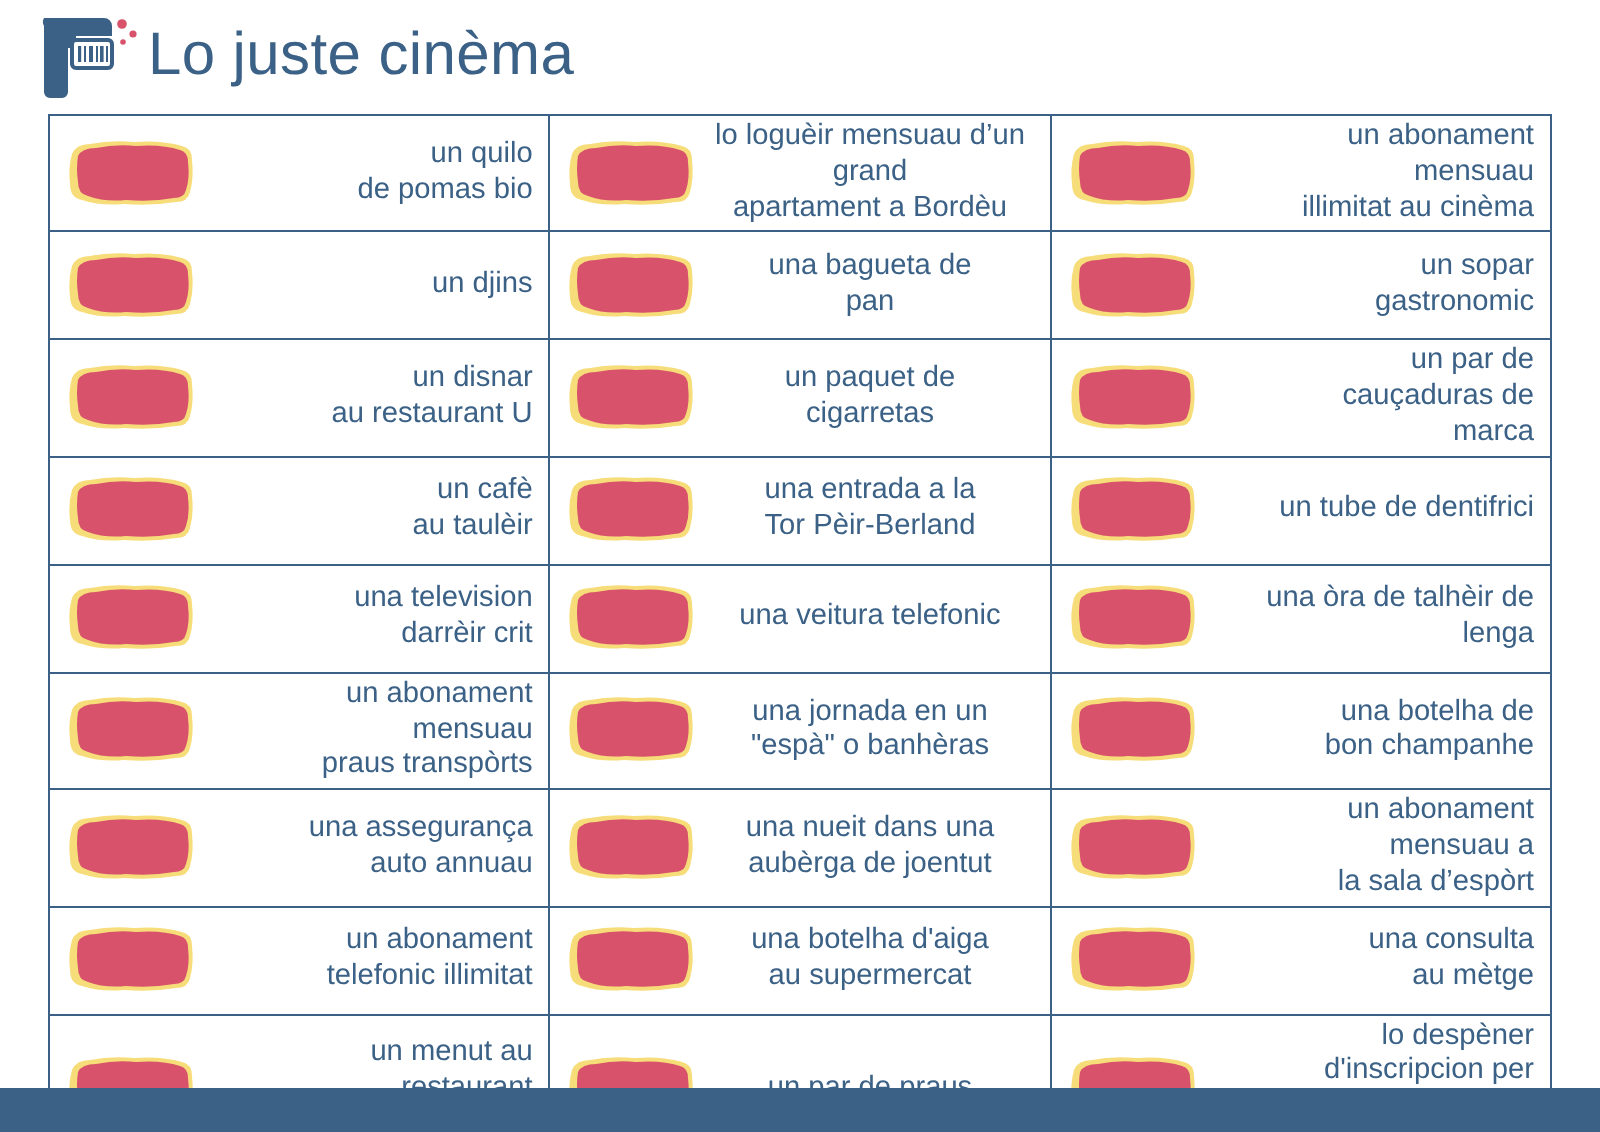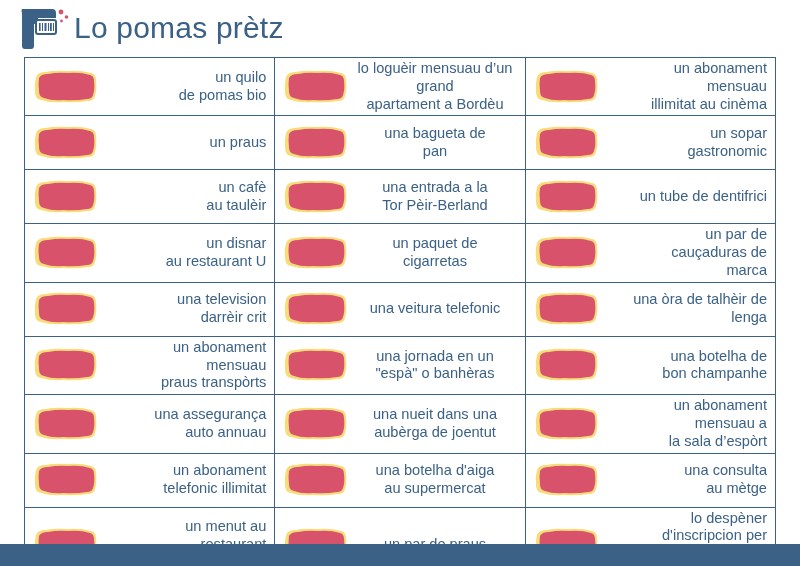--- a/index.html
+++ b/index.html
@@ -125,21 +125,21 @@
           <rect x="34" y="18" width="1.8" height="8"></rect>
           <rect x="37" y="18" width="1" height="8"></rect>
         </g>
         <g fill="#d8526b">
           <circle cx="45" cy="7" r="2.4"></circle>
           <circle cx="50.5" cy="12" r="1.8"></circle>
           <circle cx="45.5" cy="16" r="1.4"></circle>
         </g>
       </svg>
     </div>
-    <div class="title">Lo pomas prètz</div>
+    <div class="title">Lo juste cinèma</div>
   </div>
 
   <div class="table-wrap">
     <table class="grid">
       <tbody id="grid-body">
           <tr>
             <td>
               <div class="cell rightalign">
                 <div class="blob">
                   <svg width="66" height="34" viewBox="0 0 66 34">
@@ -175,21 +175,21 @@
           </tr>
           <tr>
             <td>
               <div class="cell rightalign">
                 <div class="blob">
                   <svg width="66" height="34" viewBox="0 0 66 34">
                     <path d="M5 7 q2 -5 9 -5 q10 -2 22 -1 q14 -1 24 2 q5 1 5 7 q1 9 -1 16 q-1 5 -7 5 q-12 2 -26 1 q-12 1 -21 -2 q-6 -1 -6 -8 q-1 -8 1 -15 z" fill="#f7dd7a"></path>
                     <path d="M8 8 q2 -4 9 -4 q10 -2 20 -1 q13 -1 22 2 q4 1 4 6 q1 8 -1 14 q-1 4 -6 4 q-11 2 -24 1 q-11 1 -19 -2 q-5 -1 -5 -7 q-1 -7 0 -13 z" fill="#d8526b"></path>
                   </svg>
                 </div>
-                <div class="cell-text">un praus</div>
+                <div class="cell-text">un djins</div>
               </div>
             </td>
             <td>
               <div class="cell centeralign">
                 <div class="blob">
                   <svg width="66" height="34" viewBox="0 0 66 34">
                     <path d="M5 7 q2 -5 9 -5 q10 -2 22 -1 q14 -1 24 2 q5 1 5 7 q1 9 -1 16 q-1 5 -7 5 q-12 2 -26 1 q-12 1 -21 -2 q-6 -1 -6 -8 q-1 -8 1 -15 z" fill="#f7dd7a"></path>
                     <path d="M8 8 q2 -4 9 -4 q10 -2 20 -1 q13 -1 22 2 q4 1 4 6 q1 8 -1 14 q-1 4 -6 4 q-11 2 -24 1 q-11 1 -19 -2 q-5 -1 -5 -7 q-1 -7 0 -13 z" fill="#d8526b"></path>
                   </svg>
                 </div>
@@ -210,20 +210,55 @@
           </tr>
           <tr>
             <td>
               <div class="cell rightalign">
                 <div class="blob">
                   <svg width="66" height="34" viewBox="0 0 66 34">
                     <path d="M5 7 q2 -5 9 -5 q10 -2 22 -1 q14 -1 24 2 q5 1 5 7 q1 9 -1 16 q-1 5 -7 5 q-12 2 -26 1 q-12 1 -21 -2 q-6 -1 -6 -8 q-1 -8 1 -15 z" fill="#f7dd7a"></path>
                     <path d="M8 8 q2 -4 9 -4 q10 -2 20 -1 q13 -1 22 2 q4 1 4 6 q1 8 -1 14 q-1 4 -6 4 q-11 2 -24 1 q-11 1 -19 -2 q-5 -1 -5 -7 q-1 -7 0 -13 z" fill="#d8526b"></path>
                   </svg>
                 </div>
+                <div class="cell-text">un disnar<br>au restaurant U</div>
+              </div>
+            </td>
+            <td>
+              <div class="cell centeralign">
+                <div class="blob">
+                  <svg width="66" height="34" viewBox="0 0 66 34">
+                    <path d="M5 7 q2 -5 9 -5 q10 -2 22 -1 q14 -1 24 2 q5 1 5 7 q1 9 -1 16 q-1 5 -7 5 q-12 2 -26 1 q-12 1 -21 -2 q-6 -1 -6 -8 q-1 -8 1 -15 z" fill="#f7dd7a"></path>
+                    <path d="M8 8 q2 -4 9 -4 q10 -2 20 -1 q13 -1 22 2 q4 1 4 6 q1 8 -1 14 q-1 4 -6 4 q-11 2 -24 1 q-11 1 -19 -2 q-5 -1 -5 -7 q-1 -7 0 -13 z" fill="#d8526b"></path>
+                  </svg>
+                </div>
+                <div class="cell-text center">un paquet de<br>cigarretas</div>
+              </div>
+            </td>
+            <td>
+              <div class="cell rightalign">
+                <div class="blob">
+                  <svg width="66" height="34" viewBox="0 0 66 34">
+                    <path d="M5 7 q2 -5 9 -5 q10 -2 22 -1 q14 -1 24 2 q5 1 5 7 q1 9 -1 16 q-1 5 -7 5 q-12 2 -26 1 q-12 1 -21 -2 q-6 -1 -6 -8 q-1 -8 1 -15 z" fill="#f7dd7a"></path>
+                    <path d="M8 8 q2 -4 9 -4 q10 -2 20 -1 q13 -1 22 2 q4 1 4 6 q1 8 -1 14 q-1 4 -6 4 q-11 2 -24 1 q-11 1 -19 -2 q-5 -1 -5 -7 q-1 -7 0 -13 z" fill="#d8526b"></path>
+                  </svg>
+                </div>
+                <div class="cell-text">un par de cauçaduras de<br>marca</div>
+              </div>
+            </td>
+          </tr>
+          <tr>
+            <td>
+              <div class="cell rightalign">
+                <div class="blob">
+                  <svg width="66" height="34" viewBox="0 0 66 34">
+                    <path d="M5 7 q2 -5 9 -5 q10 -2 22 -1 q14 -1 24 2 q5 1 5 7 q1 9 -1 16 q-1 5 -7 5 q-12 2 -26 1 q-12 1 -21 -2 q-6 -1 -6 -8 q-1 -8 1 -15 z" fill="#f7dd7a"></path>
+                    <path d="M8 8 q2 -4 9 -4 q10 -2 20 -1 q13 -1 22 2 q4 1 4 6 q1 8 -1 14 q-1 4 -6 4 q-11 2 -24 1 q-11 1 -19 -2 q-5 -1 -5 -7 q-1 -7 0 -13 z" fill="#d8526b"></path>
+                  </svg>
+                </div>
                 <div class="cell-text">un cafè<br>au taulèir</div>
               </div>
             </td>
             <td>
               <div class="cell centeralign">
                 <div class="blob">
                   <svg width="66" height="34" viewBox="0 0 66 34">
                     <path d="M5 7 q2 -5 9 -5 q10 -2 22 -1 q14 -1 24 2 q5 1 5 7 q1 9 -1 16 q-1 5 -7 5 q-12 2 -26 1 q-12 1 -21 -2 q-6 -1 -6 -8 q-1 -8 1 -15 z" fill="#f7dd7a"></path>
                     <path d="M8 8 q2 -4 9 -4 q10 -2 20 -1 q13 -1 22 2 q4 1 4 6 q1 8 -1 14 q-1 4 -6 4 q-11 2 -24 1 q-11 1 -19 -2 q-5 -1 -5 -7 q-1 -7 0 -13 z" fill="#d8526b"></path>
                   </svg>
@@ -233,55 +268,20 @@
             </td>
             <td>
               <div class="cell rightalign">
                 <div class="blob">
                   <svg width="66" height="34" viewBox="0 0 66 34">
                     <path d="M5 7 q2 -5 9 -5 q10 -2 22 -1 q14 -1 24 2 q5 1 5 7 q1 9 -1 16 q-1 5 -7 5 q-12 2 -26 1 q-12 1 -21 -2 q-6 -1 -6 -8 q-1 -8 1 -15 z" fill="#f7dd7a"></path>
                     <path d="M8 8 q2 -4 9 -4 q10 -2 20 -1 q13 -1 22 2 q4 1 4 6 q1 8 -1 14 q-1 4 -6 4 q-11 2 -24 1 q-11 1 -19 -2 q-5 -1 -5 -7 q-1 -7 0 -13 z" fill="#d8526b"></path>
                   </svg>
                 </div>
                 <div class="cell-text">un tube de dentifrici</div>
-              </div>
-            </td>
-          </tr>
-          <tr>
-            <td>
-              <div class="cell rightalign">
-                <div class="blob">
-                  <svg width="66" height="34" viewBox="0 0 66 34">
-                    <path d="M5 7 q2 -5 9 -5 q10 -2 22 -1 q14 -1 24 2 q5 1 5 7 q1 9 -1 16 q-1 5 -7 5 q-12 2 -26 1 q-12 1 -21 -2 q-6 -1 -6 -8 q-1 -8 1 -15 z" fill="#f7dd7a"></path>
-                    <path d="M8 8 q2 -4 9 -4 q10 -2 20 -1 q13 -1 22 2 q4 1 4 6 q1 8 -1 14 q-1 4 -6 4 q-11 2 -24 1 q-11 1 -19 -2 q-5 -1 -5 -7 q-1 -7 0 -13 z" fill="#d8526b"></path>
-                  </svg>
-                </div>
-                <div class="cell-text">un disnar<br>au restaurant U</div>
-              </div>
-            </td>
-            <td>
-              <div class="cell centeralign">
-                <div class="blob">
-                  <svg width="66" height="34" viewBox="0 0 66 34">
-                    <path d="M5 7 q2 -5 9 -5 q10 -2 22 -1 q14 -1 24 2 q5 1 5 7 q1 9 -1 16 q-1 5 -7 5 q-12 2 -26 1 q-12 1 -21 -2 q-6 -1 -6 -8 q-1 -8 1 -15 z" fill="#f7dd7a"></path>
-                    <path d="M8 8 q2 -4 9 -4 q10 -2 20 -1 q13 -1 22 2 q4 1 4 6 q1 8 -1 14 q-1 4 -6 4 q-11 2 -24 1 q-11 1 -19 -2 q-5 -1 -5 -7 q-1 -7 0 -13 z" fill="#d8526b"></path>
-                  </svg>
-                </div>
-                <div class="cell-text center">un paquet de<br>cigarretas</div>
-              </div>
-            </td>
-            <td>
-              <div class="cell rightalign">
-                <div class="blob">
-                  <svg width="66" height="34" viewBox="0 0 66 34">
-                    <path d="M5 7 q2 -5 9 -5 q10 -2 22 -1 q14 -1 24 2 q5 1 5 7 q1 9 -1 16 q-1 5 -7 5 q-12 2 -26 1 q-12 1 -21 -2 q-6 -1 -6 -8 q-1 -8 1 -15 z" fill="#f7dd7a"></path>
-                    <path d="M8 8 q2 -4 9 -4 q10 -2 20 -1 q13 -1 22 2 q4 1 4 6 q1 8 -1 14 q-1 4 -6 4 q-11 2 -24 1 q-11 1 -19 -2 q-5 -1 -5 -7 q-1 -7 0 -13 z" fill="#d8526b"></path>
-                  </svg>
-                </div>
-                <div class="cell-text">un par de cauçaduras de<br>marca</div>
               </div>
             </td>
           </tr>
           <tr>
             <td>
               <div class="cell rightalign">
                 <div class="blob">
                   <svg width="66" height="34" viewBox="0 0 66 34">
                     <path d="M5 7 q2 -5 9 -5 q10 -2 22 -1 q14 -1 24 2 q5 1 5 7 q1 9 -1 16 q-1 5 -7 5 q-12 2 -26 1 q-12 1 -21 -2 q-6 -1 -6 -8 q-1 -8 1 -15 z" fill="#f7dd7a"></path>
                     <path d="M8 8 q2 -4 9 -4 q10 -2 20 -1 q13 -1 22 2 q4 1 4 6 q1 8 -1 14 q-1 4 -6 4 q-11 2 -24 1 q-11 1 -19 -2 q-5 -1 -5 -7 q-1 -7 0 -13 z" fill="#d8526b"></path>

